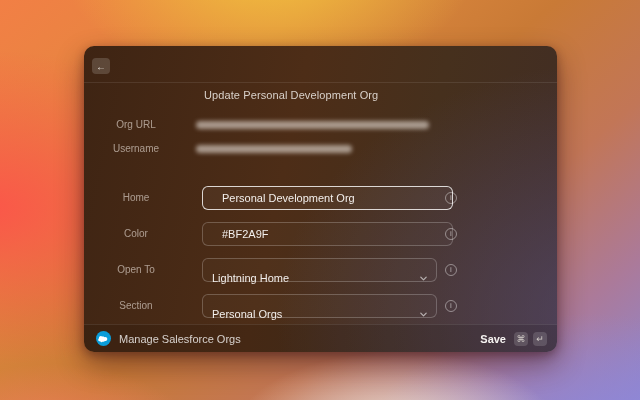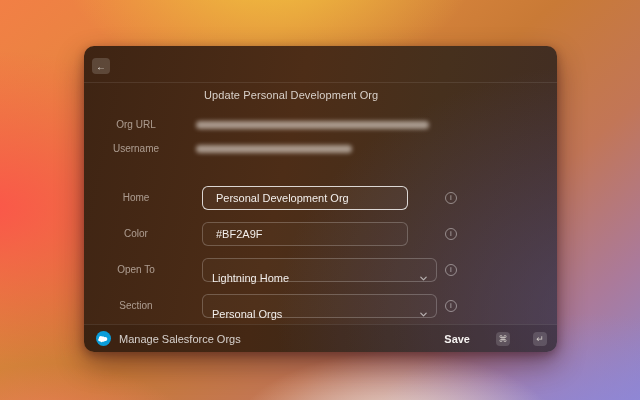--- a/index.html
+++ b/index.html
@@ -44,24 +44,24 @@
             color:rgba(234,224,216,0.62); }
   .static-val { position:absolute; left:118px; top:0; height:24px; line-height:24px;
                 font-size:11px; color:#d9d2cb; }
 
   .redacted { position:absolute; top:8px; height:8px; border-radius:4px;
               background:rgba(206,196,186,0.72); filter:blur(2px); }
   .bar-url  { left:112px; width:233px; }
   .bar-user { left:112px; width:156px; }
 
   .tinput {
-    position:absolute; left:118px; top:0; width:206px; height:24px;
+    position:absolute; left:118px; top:0; width:251px; height:24px;
     border-radius:6px; border:1px solid rgba(255,255,255,0.22);
     background:rgba(255,255,255,0.02); color:#f3efec; font-size:11px;
-    padding:0 13px; font-family:inherit; outline:none;
+    padding:0 19px; font-family:inherit; outline:none;
   }
   .tinput.focused { border-color:rgba(255,255,255,0.8); background:rgba(255,255,255,0.04); }
 
   .tselect {
     position:absolute; left:118px; top:0; width:235px; height:24px;
     border-radius:6px; border:1px solid rgba(255,255,255,0.22);
     background:rgba(255,255,255,0.02); display:flex; align-items:center;
     justify-content:space-between; padding:16px 8px 0 9px; cursor:default;
   }
   .sel-text { font-size:11px; color:#f3efec; }
@@ -76,21 +76,21 @@
   .footer {
     position:absolute; left:0; bottom:0; width:100%; height:28px;
     border-top:1px solid rgba(255,255,255,0.09); background:rgba(0,0,0,0.10);
     display:flex; align-items:center; padding:0 10px;
   }
   .sf-icon { width:15px; height:15px; border-radius:50%; background:#0b9dd9;
              display:flex; align-items:center; justify-content:center;
              margin:0 8px 0 2px; flex:0 0 auto; }
   .app-name { font-size:11px; color:rgba(255,255,255,0.78); }
   .spacer { flex:1; }
-  .save-action { display:flex; align-items:center; gap:23px; }
+  .save-action { display:flex; align-items:center; gap:5px; }
   .save-label { font-size:11px; font-weight:700; color:#f6f3f1; margin-right:3px; }
   .keycap { width:14px; height:14px; border-radius:4px; background:rgba(255,255,255,0.15);
             color:#d2ccc8; font-size:9px; line-height:14px; text-align:center; }
 
   
   #row-orgurl  { top:67px; }
   #row-username{ top:91px; }
   #row-alias   { top:110px; }
   #row-label   { top:140px; }
   #row-color   { top:176px; }

